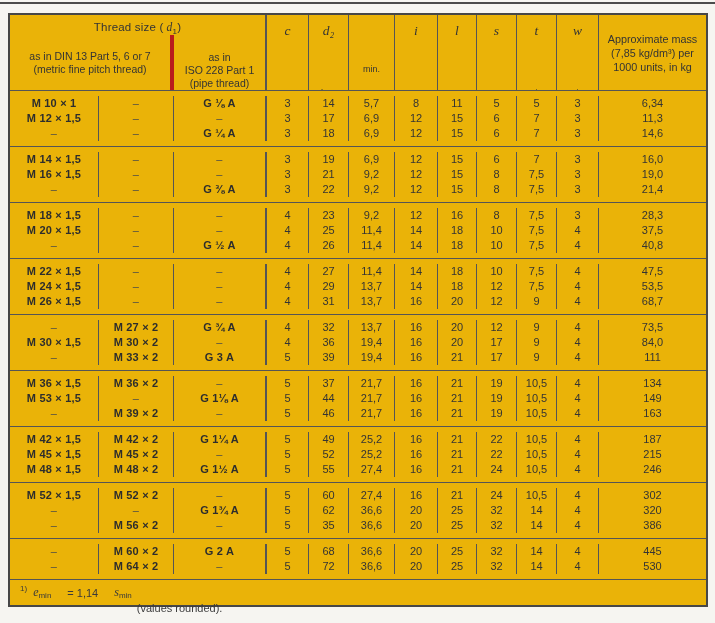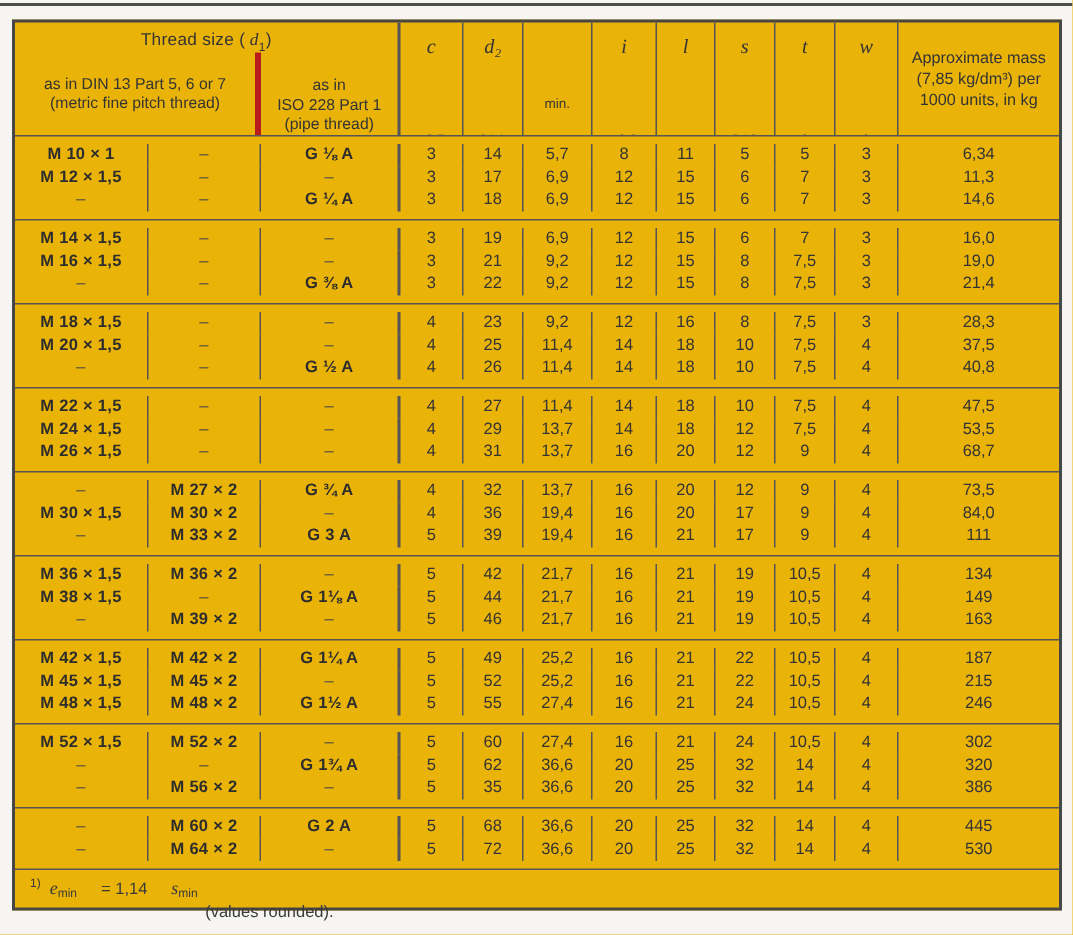--- a/index.html
+++ b/index.html
@@ -370,31 +370,31 @@
           <div class="cell c10">4</div>
           <div class="cell c11">111</div>
         </div>
       </div>
       <div class="group">
         <div class="row">
           <div class="cell c0 thread">M 36 × 1,5</div>
           <div class="cell c1 thread">M 36 × 2</div>
           <div class="cell c2 thread dash">–</div>
           <div class="cell c3">5</div>
-          <div class="cell c4">42</div>
+          <div class="cell c4">37</div>
           <div class="cell c5">21,7</div>
           <div class="cell c6">16</div>
           <div class="cell c7">21</div>
           <div class="cell c8">19</div>
           <div class="cell c9">10,5</div>
           <div class="cell c10">4</div>
           <div class="cell c11">134</div>
         </div>
         <div class="row">
-          <div class="cell c0 thread">M 38 × 1,5</div>
+          <div class="cell c0 thread">M 53 × 1,5</div>
           <div class="cell c1 thread dash">–</div>
           <div class="cell c2 thread">G 1⅛ A</div>
           <div class="cell c3">5</div>
           <div class="cell c4">44</div>
           <div class="cell c5">21,7</div>
           <div class="cell c6">16</div>
           <div class="cell c7">21</div>
           <div class="cell c8">19</div>
           <div class="cell c9">10,5</div>
           <div class="cell c10">4</div>

